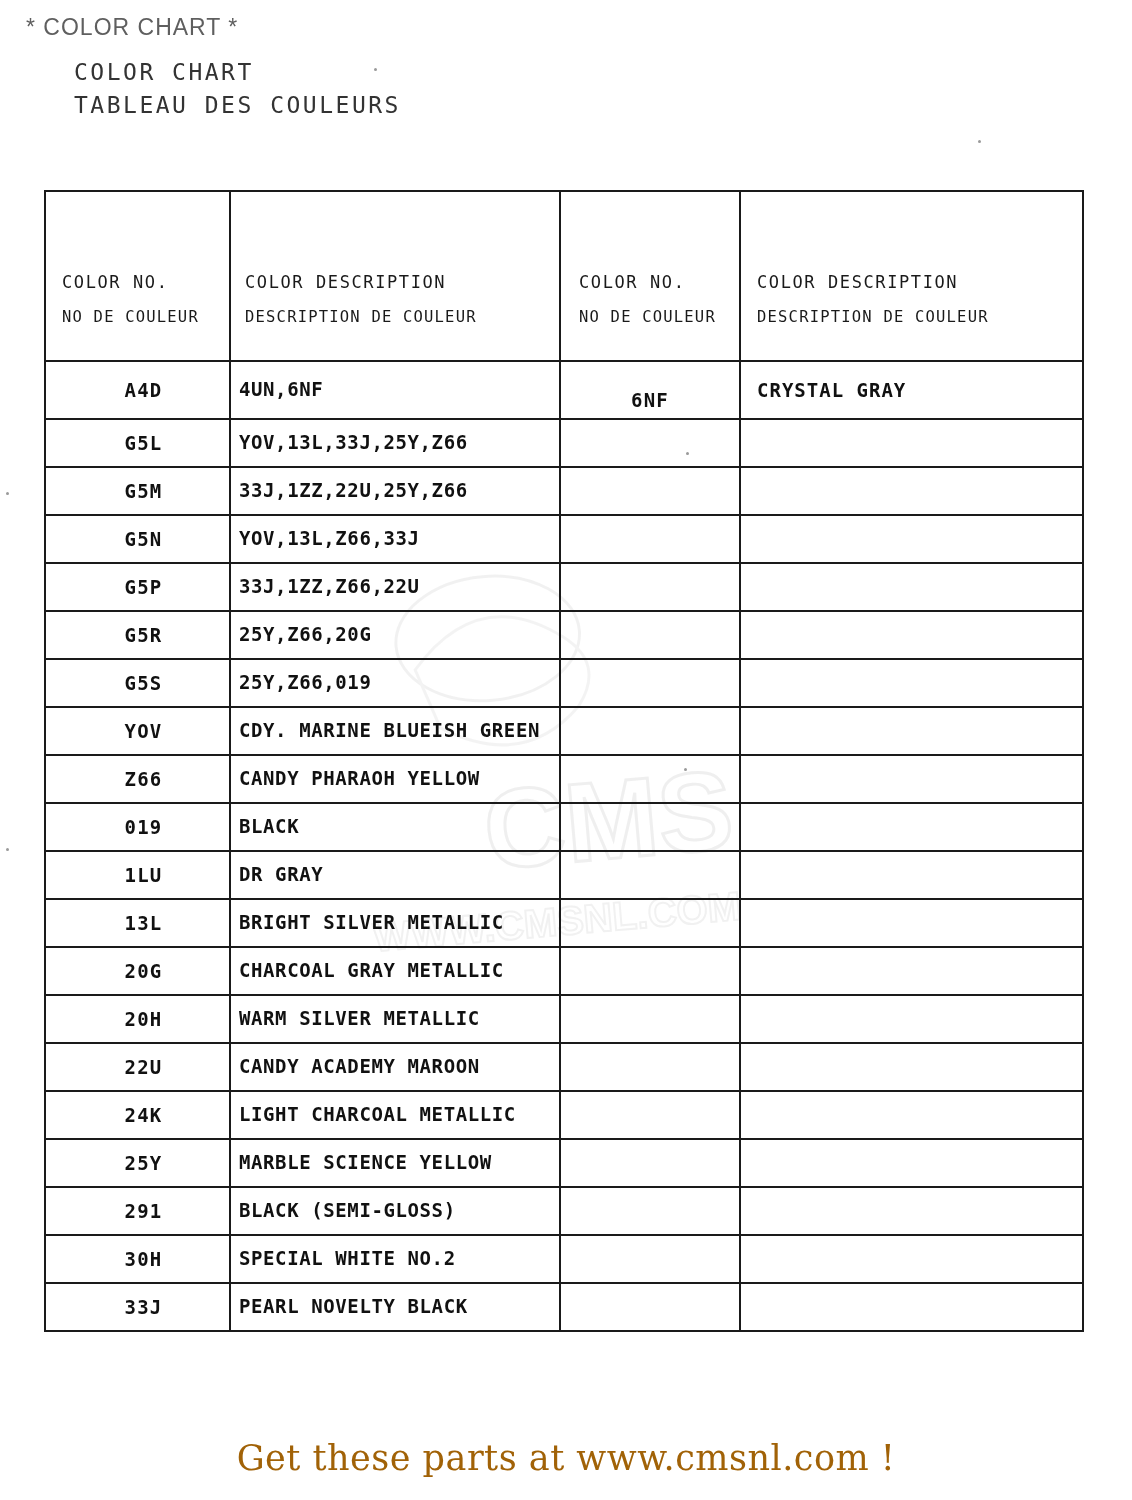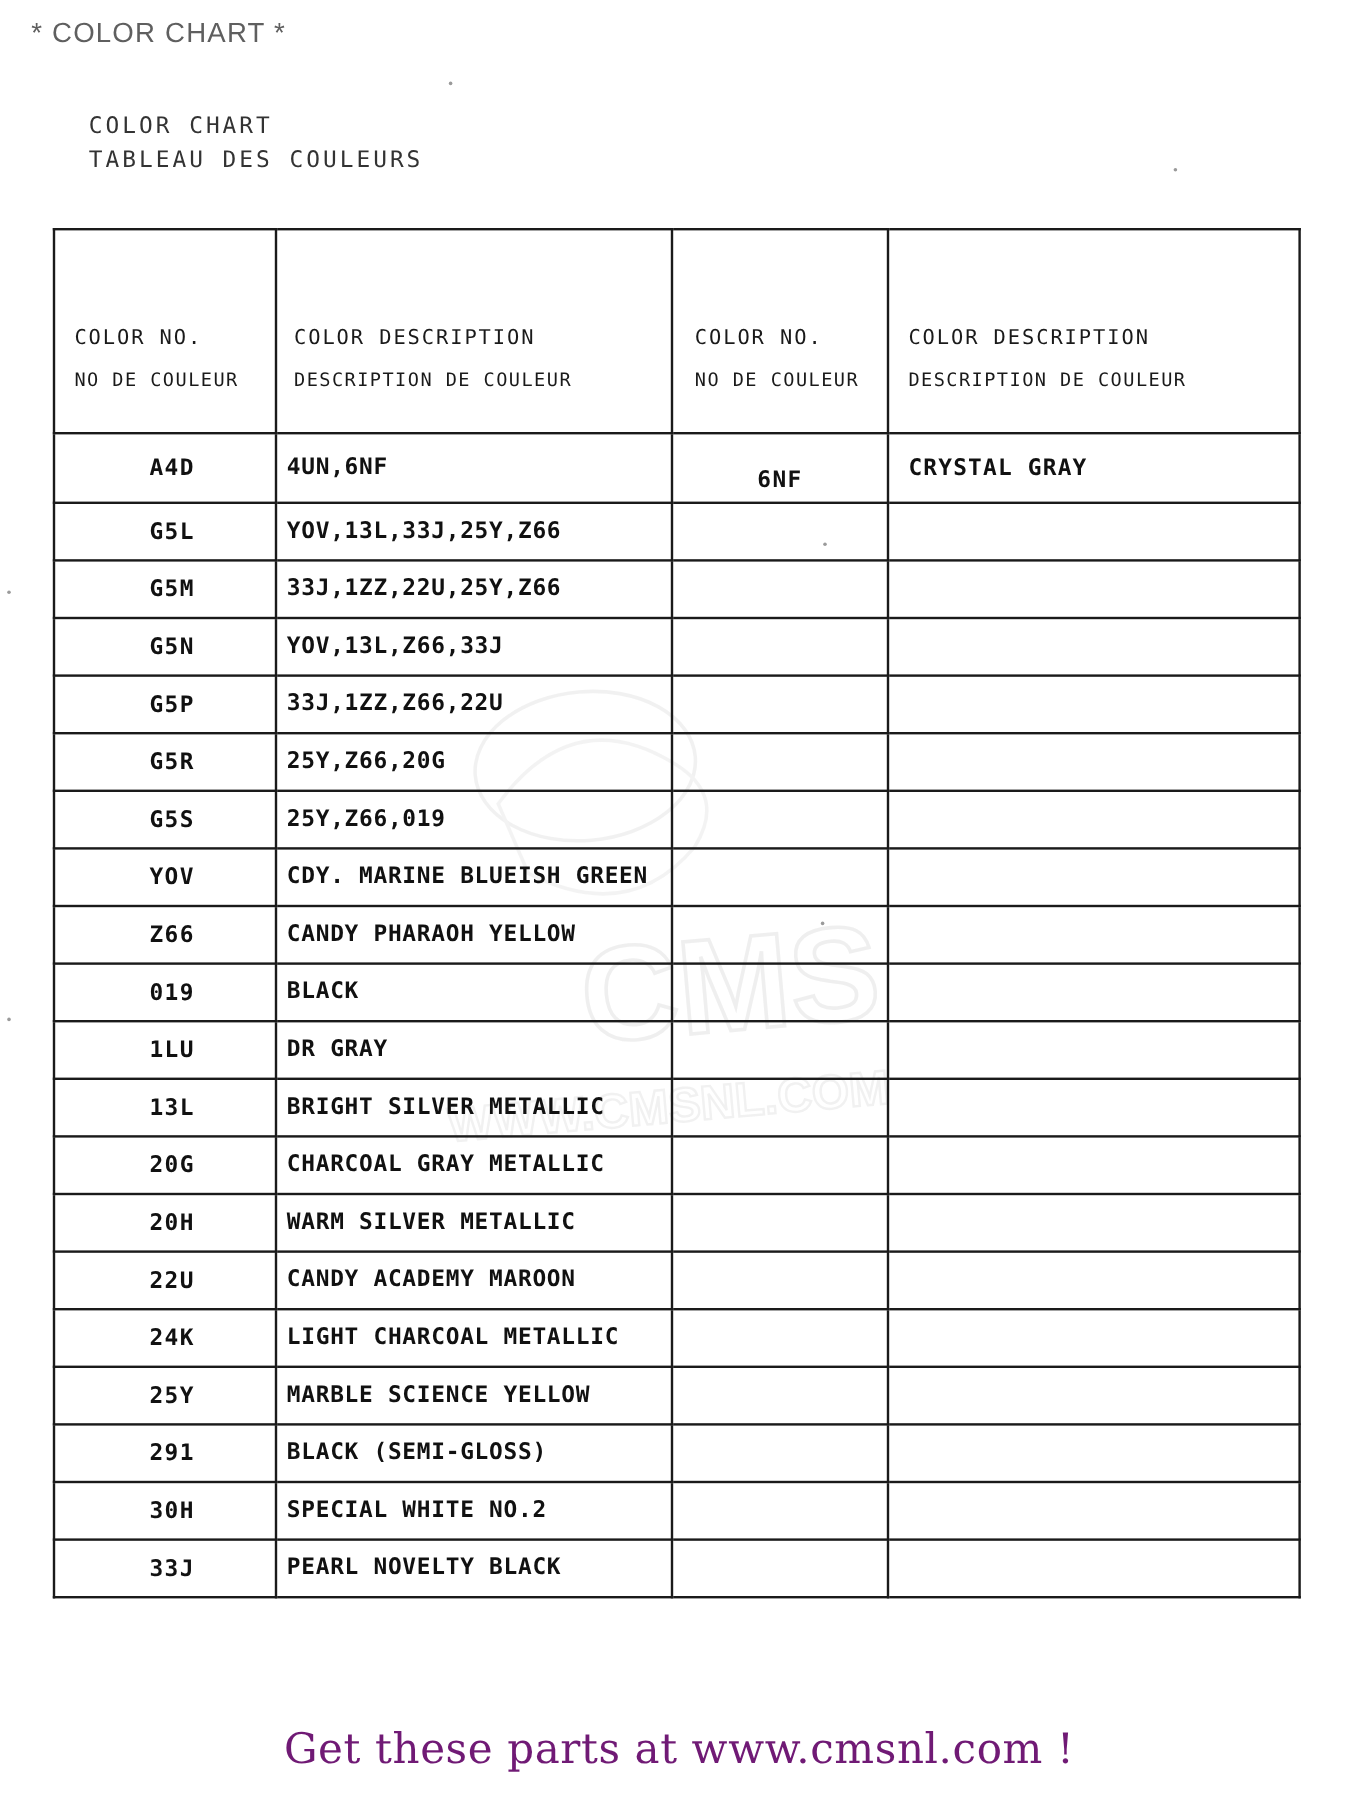--- a/index.html
+++ b/index.html
@@ -24,25 +24,24 @@
     font-family: "Liberation Sans", sans-serif;
     font-size: 23px;
     letter-spacing: 1px;
     color: #5f5f5f;
   }
   .sub-titles {
     position: absolute;
     top: 56px;
     left: 74px;
     font-family: "DejaVu Sans Mono", monospace;
-    font-size: 19px;
+    font-size: 23px;
     letter-spacing: 2.5px;
     color: #333;
     line-height: 1.45;
-    margin-top: 36px;
   }
   .sub-titles div { white-space: pre; }
 
   
   .speck {
     position: absolute;
     background: #9a9a9a;
     width: 3px;
     height: 3px;
     border-radius: 50%;
@@ -495,13 +494,13 @@
             <div class="c3v"></div>
           </td>
           <td>
             <div class="c4v"></div>
           </td>
         </tr>
       </tbody>
   </table>
 </div>
 
-<div class="footer" style="color: #701a75;">Get these parts at www.cmsnl.com !</div>
+<div class="footer" style="color: #a16207;">Get these parts at www.cmsnl.com !</div>
 
 </body></html>

